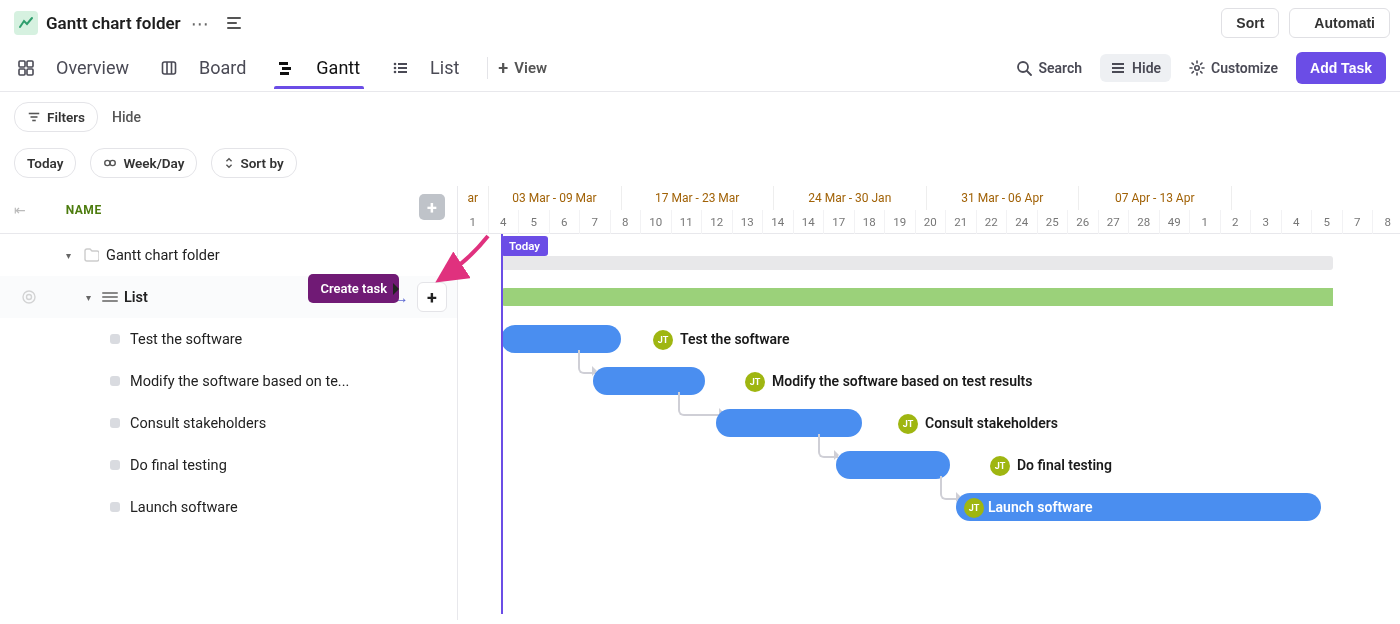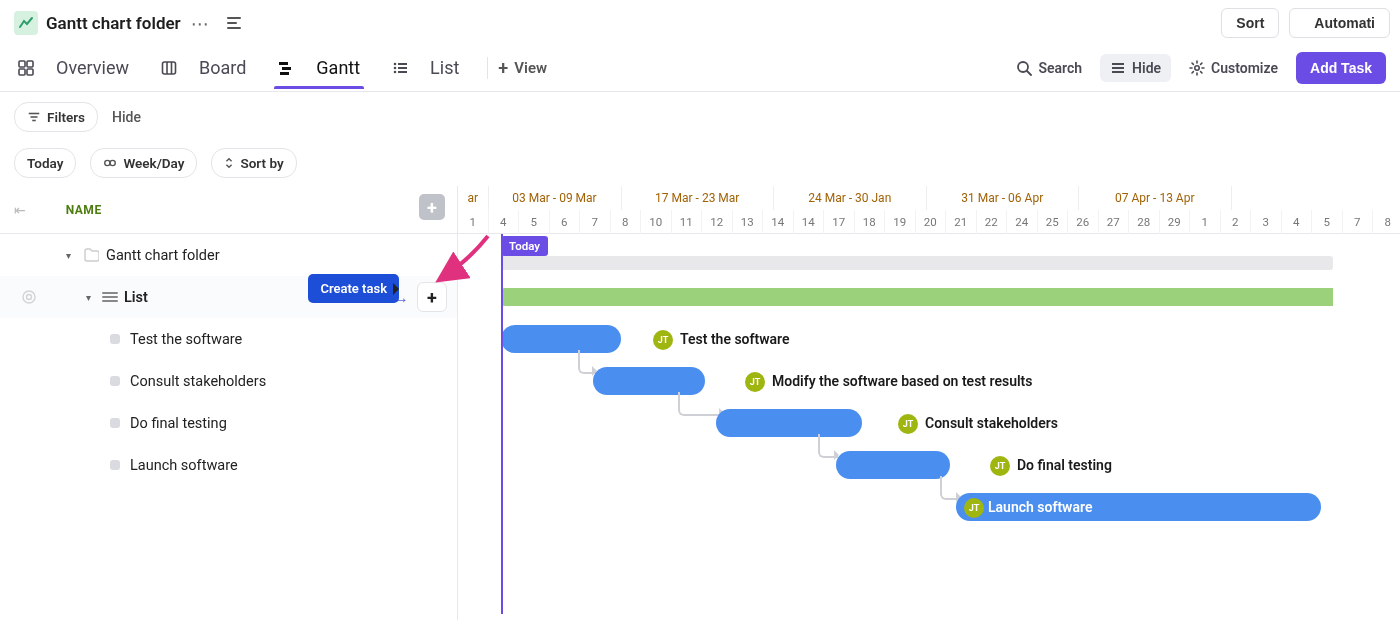--- a/index.html
+++ b/index.html
@@ -55,21 +55,21 @@
 .treerow .indent3{width:96px;}
 .caret{width:12px;color:#666;font-size:10px;cursor:pointer;margin-right:4px;}
 .foldericon2{width:18px;height:18px;border-radius:3px;opacity:.6;display:flex;align-items:center;justify-content:center;margin-right:6px;}
 .listicon{width:16px;height:10px;display:flex;flex-direction:column;gap:2px;margin-right:6px;}
 .listicon div{height:2px;background:#888;border-radius:1px;}
 .taskdot{width:10px;height:10px;border-radius:3px;background:#d9dbe0;margin-right:10px;}
 .tasktext{white-space:nowrap;overflow:hidden;text-overflow:ellipsis;max-width:290px;}
 .row-hover-right{position:absolute;right:10px;display:flex;align-items:center;gap:8px;}
 .arrow-right{color:#5e6ad2;font-size:16px;}
 .plus-btn{width:30px;height:30px;border:1px solid #e4e4e8;border-radius:6px;background:#fff;display:flex;align-items:center;justify-content:center;font-size:18px;font-weight:700;color:#222;cursor:pointer;}
-.tooltip{position:absolute;right:58px;top:88px;background:#1d4ed8;color:#fff;font-size:13px;font-weight:600;padding:7px 12px;border-radius:5px;white-space:nowrap;z-index:30;margin-left:40px;}
+.tooltip{position:absolute;right:58px;top:88px;background:#701a75;color:#fff;font-size:13px;font-weight:600;padding:7px 12px;border-radius:5px;white-space:nowrap;z-index:30;margin-left:40px;}
 .tooltip::after{content:"";position:absolute;right:-6px;top:50%;transform:translateY(-50%);border:6px solid transparent;border-left-color:#222;}
 
 
 .gantt{flex:1;position:relative;overflow:hidden;}
 .gantt-head{height:48px;border-bottom:1px solid #e8e8ec;display:flex;flex-direction:column;position:relative;}
 .weeks{display:flex;height:24px;}
 .week{flex-shrink:0;border-right:1px solid #eee;font-size:12px;color:#a16207;text-align:center;line-height:24px;font-weight:400;}
 .days{display:flex;height:24px;}
 .day{flex-shrink:0;width:30.5px;border-right:1px solid #f2f2f4;font-size:11.5px;color:#777;text-align:center;line-height:24px;}
 
@@ -252,20 +252,25 @@
         <div class="plus-btn">+</div>
       </div>
     </div>
 
     <div class="tooltip">Create task</div>
 
     <div class="treerow">
         <div class="indent3"></div>
         <div class="taskdot"></div>
         <span class="tasktext">Test the software</span>
+      </div>
+    <div class="treerow">
+        <div class="indent3"></div>
+        <div class="taskdot"></div>
+        <span class="tasktext">Modify the software based on te...</span>
       </div>
     <div class="treerow">
         <div class="indent3"></div>
         <div class="taskdot"></div>
         <span class="tasktext">Consult stakeholders</span>
       </div>
     <div class="treerow">
         <div class="indent3"></div>
         <div class="taskdot"></div>
         <span class="tasktext">Do final testing</span>
@@ -313,21 +318,21 @@
           <div class="day">18</div>
           <div class="day">19</div>
           <div class="day">20</div>
           <div class="day">21</div>
           <div class="day">22</div>
           <div class="day">24</div>
           <div class="day">25</div>
           <div class="day">26</div>
           <div class="day">27</div>
           <div class="day">28</div>
-          <div class="day">29</div>
+          <div class="day">49</div>
           <div class="day">1</div>
           <div class="day">2</div>
           <div class="day">3</div>
           <div class="day">4</div>
           <div class="day">5</div>
           <div class="day">7</div>
           <div class="day">8</div>
         </div>
     </div>
     <div class="gantt-body">

